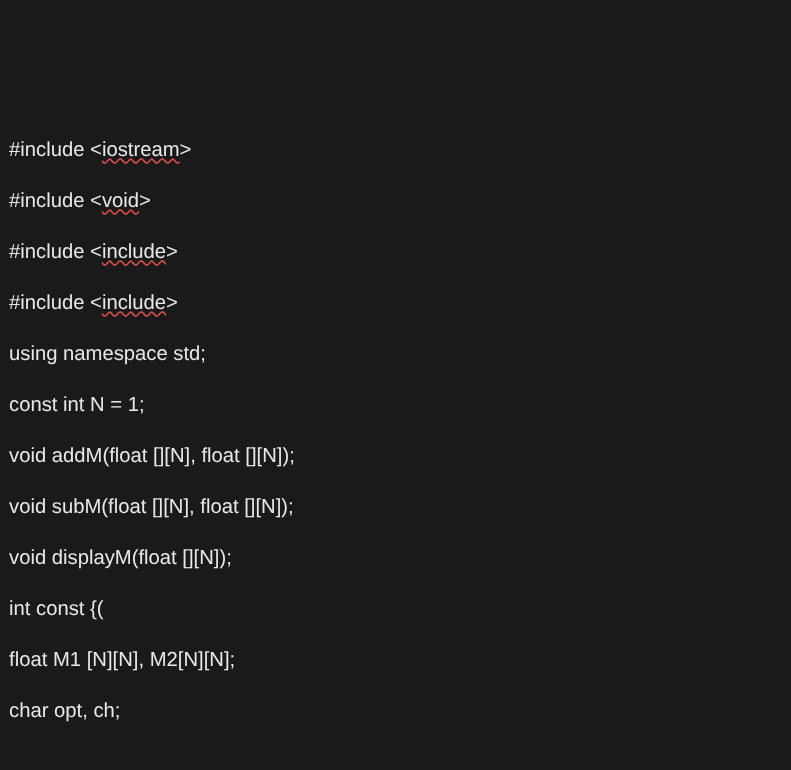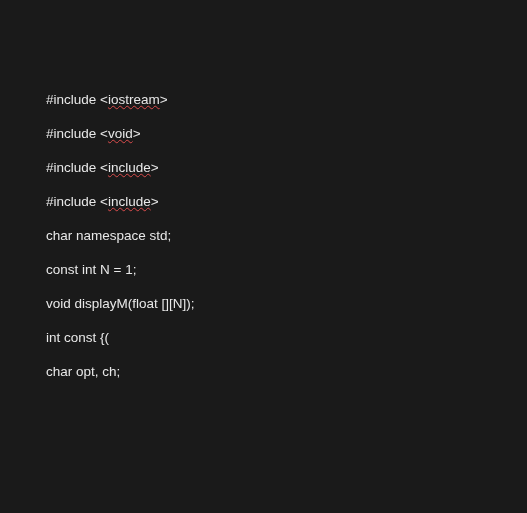--- a/index.html
+++ b/index.html
@@ -14,44 +14,46 @@
       font-size: 13.5px;
       line-height: 17px;
       padding: 6px 6px;
       width: 527px;
       height: 513px;
       overflow: hidden;
       white-space: pre;
     }
     .line {
       display: block;
-      margin-left: 40px;
     }
     .und {
       text-decoration-line: underline;
       text-decoration-style: wavy;
       text-decoration-color: #d94c4c;
       text-decoration-thickness: 1.2px;
       text-underline-offset: 1px;
     }
   </style>
 </head>
 <body>
 
 
 
 <div>
 <span class="line"><span>#include &lt;</span><span class="und">iostream</span><span>&gt;</span></span>
 <span class="line"><span>#include &lt;</span><span class="und">void</span><span>&gt;</span></span>
 <span class="line"><span>#include &lt;</span><span class="und">include</span><span>&gt;</span></span>
 <span class="line"><span>#include &lt;</span><span class="und">include</span><span>&gt;</span></span>
-<span class="line"><span>char namespace std;</span></span>
+<span class="line"><span>using namespace std;</span></span>
 <span class="line"><span>const int N = 1;</span></span>
+<span class="line"><span>void addM(float [][N], float [][N]);</span></span>
+<span class="line"><span>void subM(float [][N], float [][N]);</span></span>
 <span class="line"><span>void displayM(float [][N]);</span></span>
 <span class="line"><span>int const {(</span></span>
+<span class="line"><span>float M1 [N][N], M2[N][N];</span></span>
 <span class="line"><span>char opt, ch;</span></span>
 
 
 
 
 
 
 
 
 

